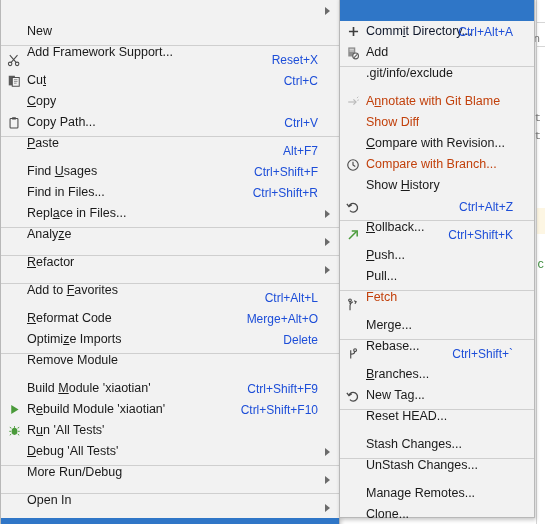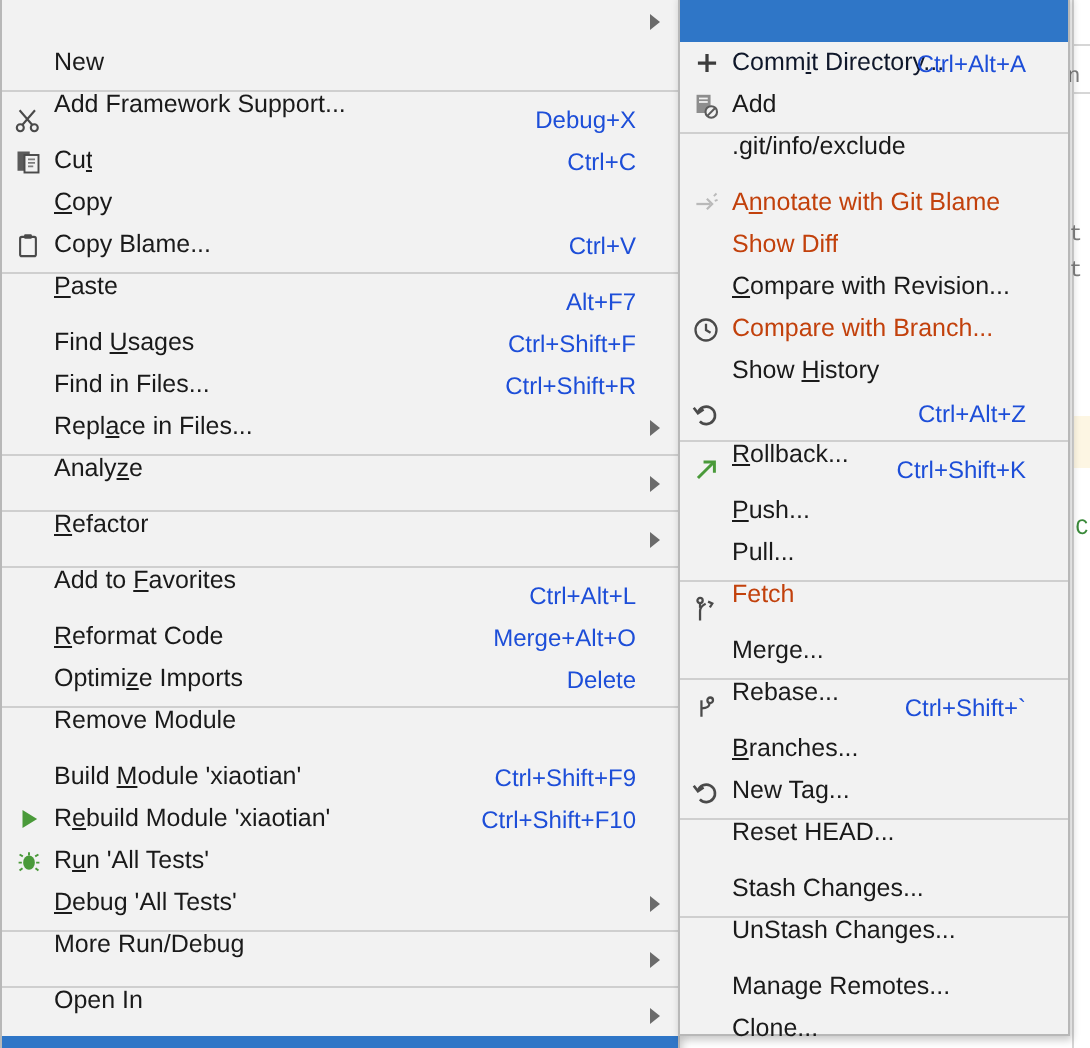--- a/index.html
+++ b/index.html
@@ -173,41 +173,41 @@
               <g stroke="#4a4a4a" stroke-width="1.2" fill="none">
                 <circle cx="3.6" cy="12.4" r="2"></circle>
                 <circle cx="11.6" cy="12.4" r="2"></circle>
                 <path d="M4.6 11 12 2.4M10.6 11 3.2 2.4"></path>
               </g>
             </svg>
           </span>
         </div>
         <div class="label">Cu<u>t</u></div>
         <div class="spacer"></div>
-        <div class="accel">Debug+X</div>
+        <div class="accel">Reset+X</div>
         <div class="arrow"></div>
       </div>
       <div class="row">
         <div class="gutter">
           <span class="ic">
             <svg width="14" height="14" viewBox="0 0 16 16">
               <rect x="2" y="2" width="7" height="11" fill="#5b5b5b"></rect>
               <rect x="6" y="4" width="8" height="10" fill="#f2f2f2" stroke="#4a4a4a" stroke-width="1.1"></rect>
               <path d="M8 6.5h4M8 8.5h4M8 10.5h3" stroke="#7d7d7d" stroke-width="0.9"></path>
             </svg>
           </span>
         </div>
         <div class="label"><u>C</u>opy</div>
         <div class="spacer"></div>
         <div class="accel">Ctrl+C</div>
         <div class="arrow"></div>
       </div>
       <div class="row">
         <div class="gutter"></div>
-        <div class="label">Copy Blame...</div>
+        <div class="label">Copy Path...</div>
         <div class="spacer"></div>
         <div class="arrow"></div>
       </div>
       <div class="row">
         <div class="gutter">
           <span class="ic">
             <svg width="14" height="14" viewBox="0 0 16 16">
               <rect x="3.5" y="2.8" width="9" height="11" rx="1" fill="none" stroke="#4a4a4a" stroke-width="1.2"></rect>
               <rect x="5.8" y="1.3" width="4.4" height="2.6" rx="0.6" fill="#4a4a4a"></rect>
             </svg>

